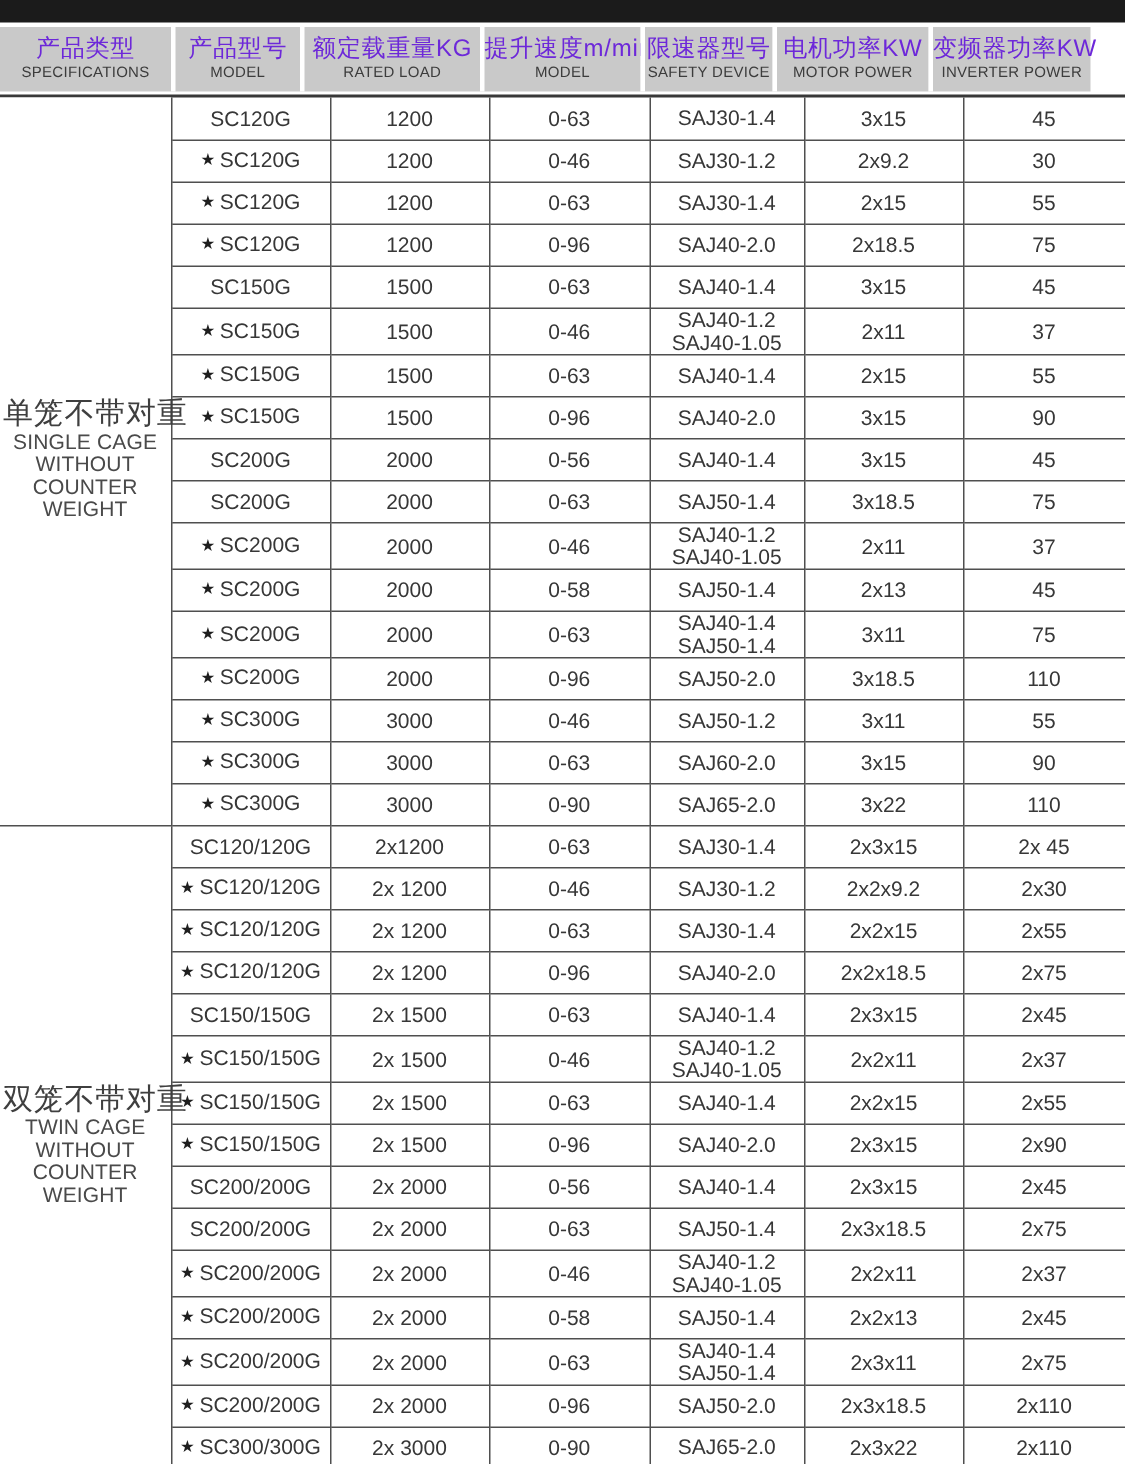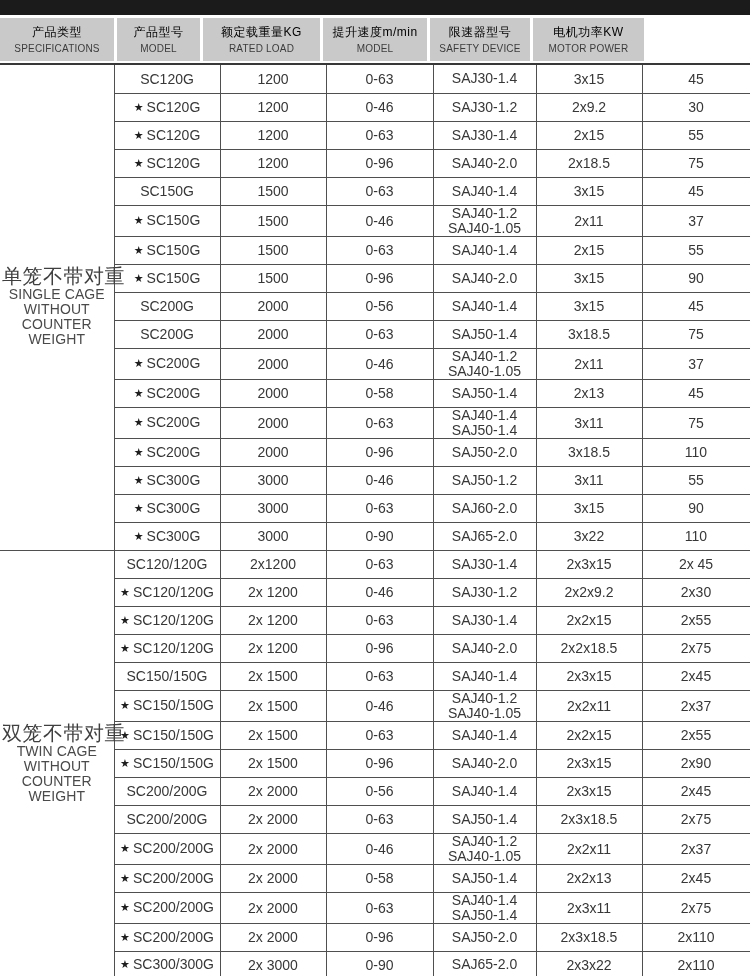--- a/index.html
+++ b/index.html
@@ -23,22 +23,22 @@
   }
   .hcell{
     box-sizing:border-box;
     background:#c9c9c9;
     border-left:3px solid #ffffff;
     text-align:center;
     padding:5px 0 6px 0;
   }
   .hcell:first-child{border-left:none;}
   .hcell .zh{
-    font-size:12px;
-    color:#000000;
+    font-size:16px;
+    color:#6d28d9;
     letter-spacing:0.5px;
     line-height:19px;
     white-space:nowrap;
   }
   .hcell .en{
     font-size:10px;
     color:#3c3c3c;
     letter-spacing:0.2px;
     line-height:12px;
     margin-top:1px;
@@ -115,27 +115,31 @@
         <div class="en">MODEL</div>
       </div>
       <div class="hcell" style="width: 120px;">
         <div class="zh">额定载重量KG</div>
         <div class="en">RATED LOAD</div>
       </div>
       <div class="hcell" style="width: 107px;">
         <div class="zh">提升速度m/min</div>
         <div class="en">MODEL</div>
       </div>
-      <div class="hcell" style="width: 103px;">
+      <div class="hcell" style="width: 88px;">
         <div class="zh">限速器型号</div>
         <div class="en">SAFETY DEVICE</div>
       </div>
-      <div class="hcell" style="width: 114px;">
+      <div class="hcell" style="width: 104px;">
         <div class="zh">电机功率KW</div>
         <div class="en">MOTOR POWER</div>
+      </div>
+      <div class="hcell" style="width: 108px;">
+        <div class="zh">变频器功率KW</div>
+        <div class="en">INVERTER POWER</div>
       </div>
     </div>
   <div class="header-underline"></div>
   <table class="spec">
     <colgroup>
       <col style="width:114px">
       <col style="width:106px">
       <col style="width:106px">
       <col style="width:107px">
       <col style="width:103px">

